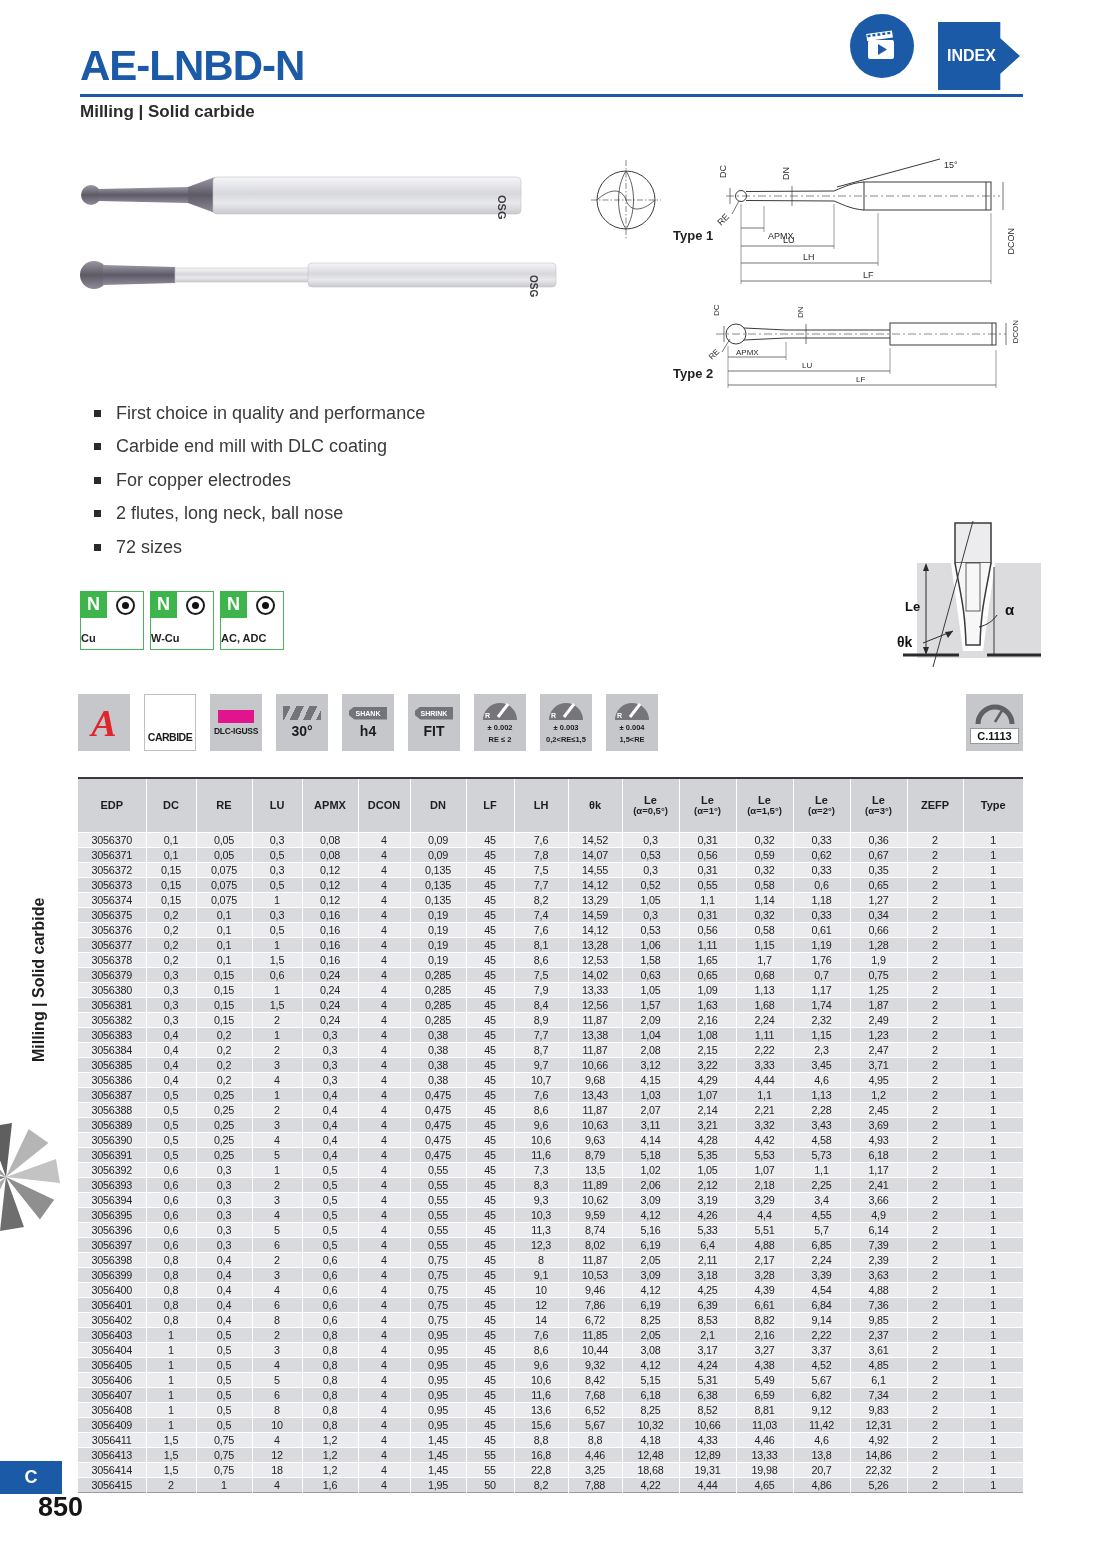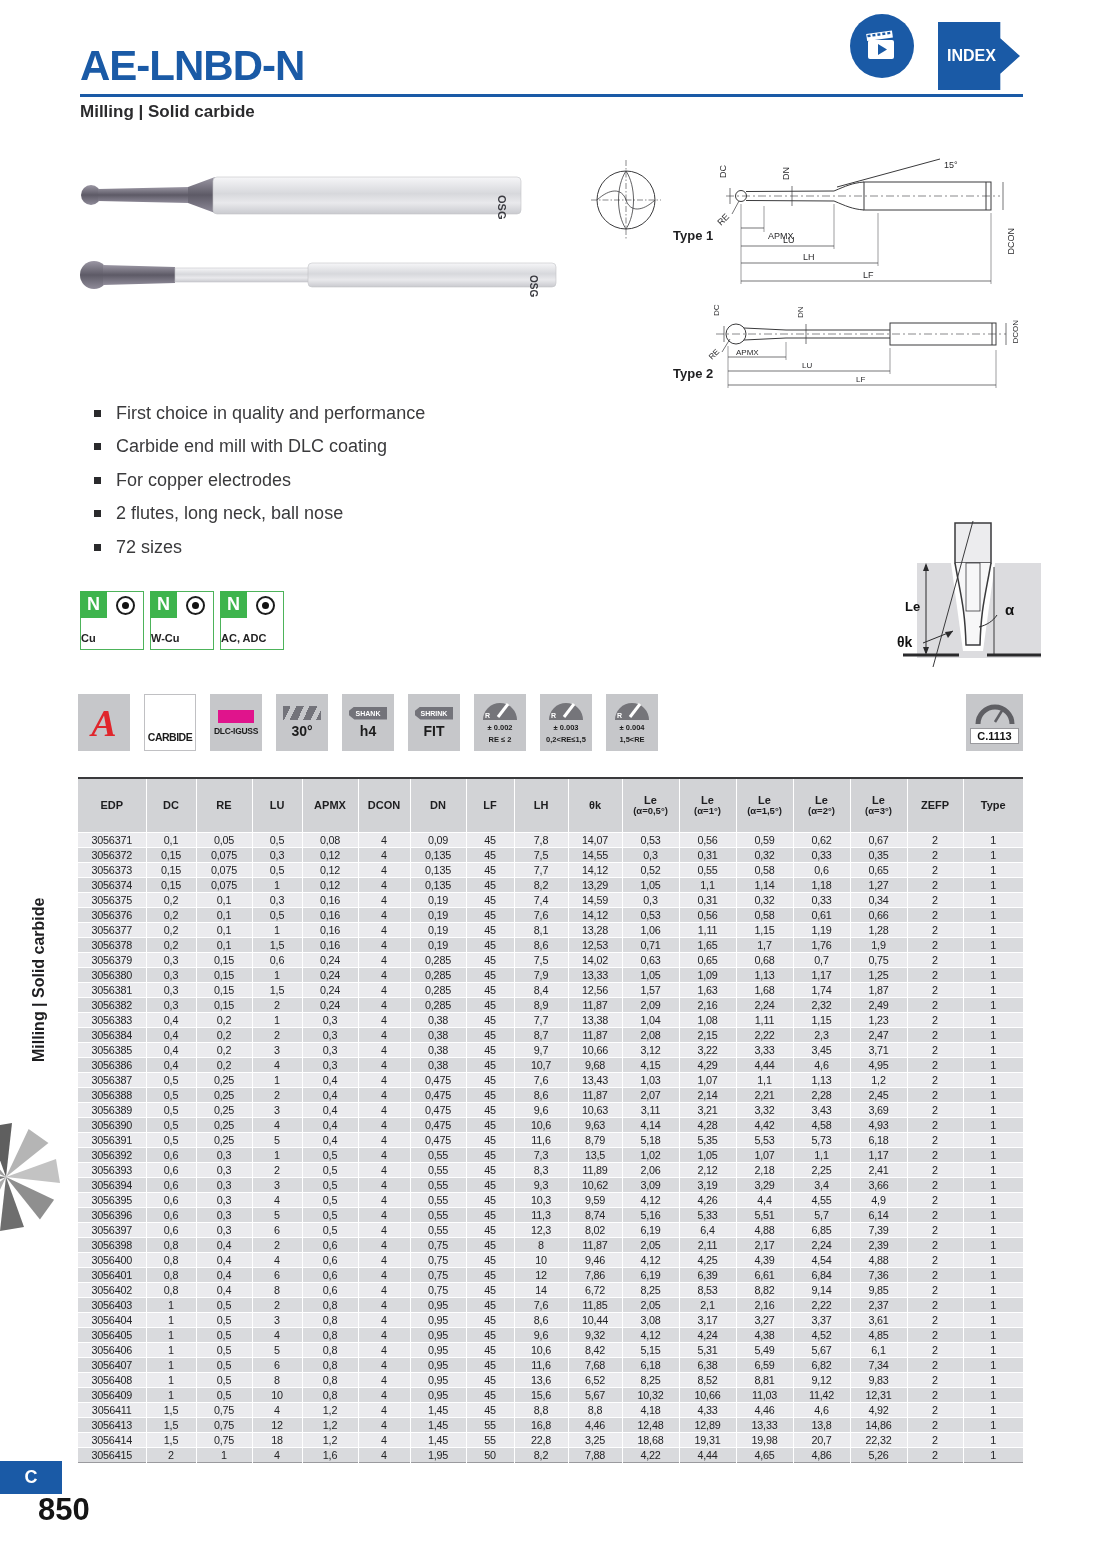--- a/index.html
+++ b/index.html
@@ -62,21 +62,21 @@
   .spec-table td{text-align:center;height:14px;padding:0;font-size:10.8px;color:#232325;
     border-left:1px solid #fff;border-top:1px solid #fff;letter-spacing:-0.2px;}
   .spec-table tbody tr:nth-child(odd) td{background:#ebebee;}
   .spec-table tbody tr:nth-child(even) td{background:#d9dadd;}
   
   .v-label{position:absolute;left:30px;top:1062px;transform:rotate(-90deg);transform-origin:0 0;
     font-size:16px;font-weight:bold;color:#1e1e20;white-space:nowrap;}
   .pinwheel{position:absolute;left:0;top:1085px;width:64px;height:185px;}
   .c-tab{position:absolute;left:0;top:1461px;width:62px;height:33px;background:#1a5aa6;color:#fff;
     font-weight:bold;font-size:18px;display:flex;align-items:center;justify-content:center;}
-  .page-num{position:absolute;left:38px;top:1492px;font-size:31px;font-weight:bold;color:#151515;}
+  .page-num{position:absolute;left:38px;top:1492px;font-size:27px;font-weight:bold;color:#151515;}
 </style>
 </head>
 <body>
 
 <div class="title">AE-LNBD-N</div>
 <div class="title-rule"></div>
 <div class="subtitle">Milling | Solid carbide</div>
 
 <div class="video-icon">
   <svg width="36" height="34" viewBox="0 0 36 34">
@@ -397,20 +397,39 @@
         <th>
           <div>ZEFP</div>
         </th>
         <th>
           <div>Type</div>
         </th>
       </tr>
   </thead>
   <tbody>
       <tr>
+        <td>3056370</td>
+        <td>0,1</td>
+        <td>0,05</td>
+        <td>0,3</td>
+        <td>0,08</td>
+        <td>4</td>
+        <td>0,09</td>
+        <td>45</td>
+        <td>7,6</td>
+        <td>14,52</td>
+        <td>0,3</td>
+        <td>0,31</td>
+        <td>0,32</td>
+        <td>0,33</td>
+        <td>0,36</td>
+        <td>2</td>
+        <td>1</td>
+      </tr>
+      <tr>
         <td>3056371</td>
         <td>0,1</td>
         <td>0,05</td>
         <td>0,5</td>
         <td>0,08</td>
         <td>4</td>
         <td>0,09</td>
         <td>45</td>
         <td>7,8</td>
         <td>14,07</td>
@@ -540,21 +559,21 @@
         <td>3056378</td>
         <td>0,2</td>
         <td>0,1</td>
         <td>1,5</td>
         <td>0,16</td>
         <td>4</td>
         <td>0,19</td>
         <td>45</td>
         <td>8,6</td>
         <td>12,53</td>
-        <td>0,71</td>
+        <td>1,58</td>
         <td>1,65</td>
         <td>1,7</td>
         <td>1,76</td>
         <td>1,9</td>
         <td>2</td>
         <td>1</td>
       </tr>
       <tr>
         <td>3056379</td>
         <td>0,3</td>
@@ -925,20 +944,39 @@
         <td>4</td>
         <td>0,75</td>
         <td>45</td>
         <td>8</td>
         <td>11,87</td>
         <td>2,05</td>
         <td>2,11</td>
         <td>2,17</td>
         <td>2,24</td>
         <td>2,39</td>
+        <td>2</td>
+        <td>1</td>
+      </tr>
+      <tr>
+        <td>3056399</td>
+        <td>0,8</td>
+        <td>0,4</td>
+        <td>3</td>
+        <td>0,6</td>
+        <td>4</td>
+        <td>0,75</td>
+        <td>45</td>
+        <td>9,1</td>
+        <td>10,53</td>
+        <td>3,09</td>
+        <td>3,18</td>
+        <td>3,28</td>
+        <td>3,39</td>
+        <td>3,63</td>
         <td>2</td>
         <td>1</td>
       </tr>
       <tr>
         <td>3056400</td>
         <td>0,8</td>
         <td>0,4</td>
         <td>4</td>
         <td>0,6</td>
         <td>4</td>

